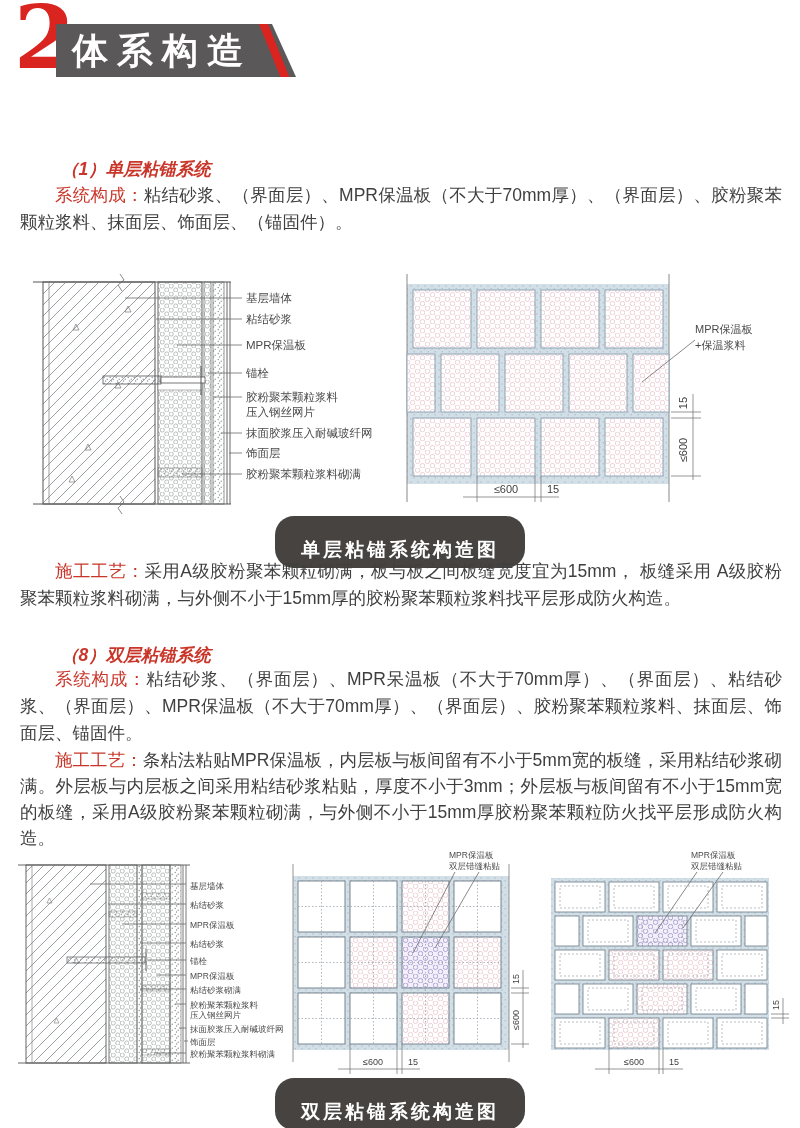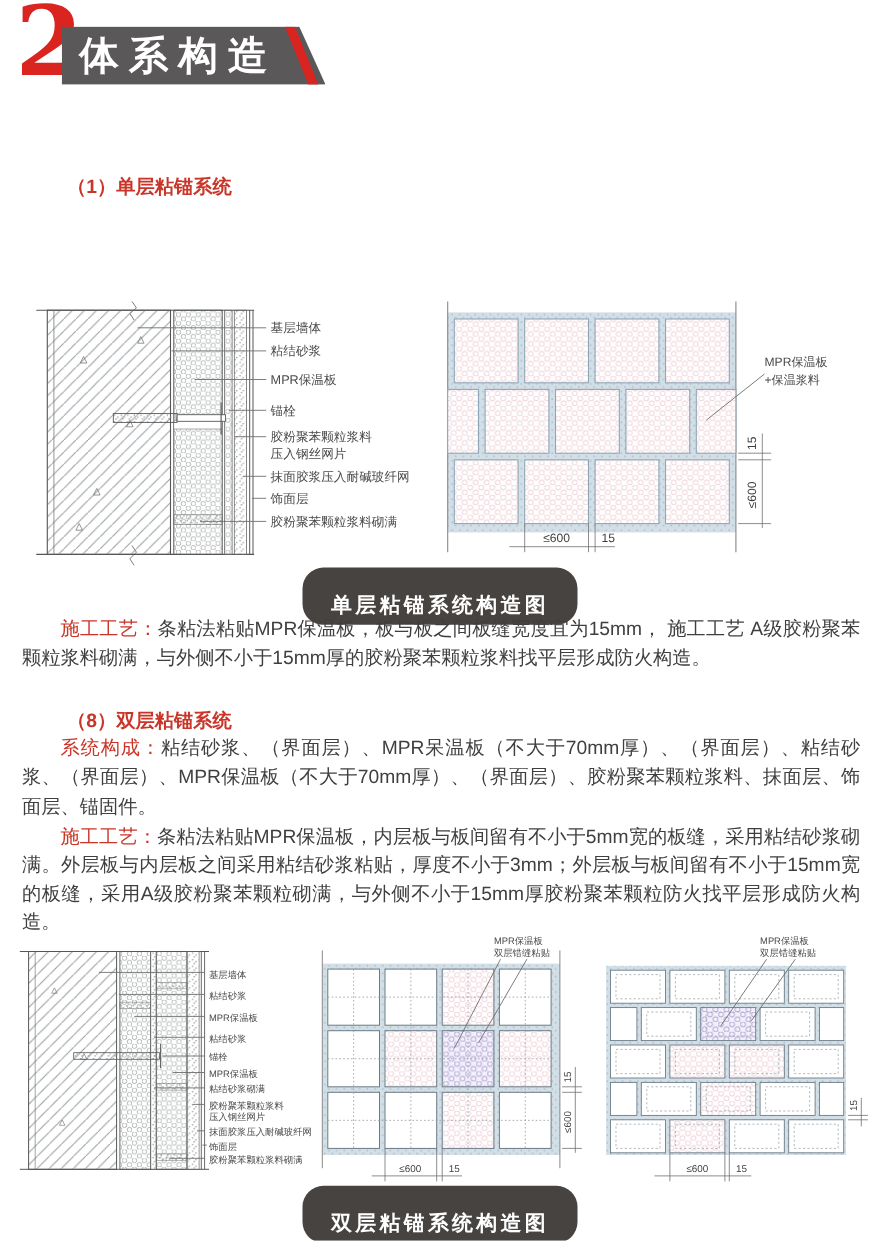--- a/index.html
+++ b/index.html
@@ -12,21 +12,21 @@
           clip-path:polygon(0 0,216px 0,240px 100%,0 100%);}
   .banner-slash{position:absolute;left:203px;top:0;width:9px;height:53px;background:#da2420;
           transform:skewX(22deg);transform-origin:top left;}
   .banner-title{position:absolute;left:16px;top:0;height:55px;line-height:54px;color:#fff;
           font-size:36px;font-weight:bold;letter-spacing:9px;white-space:nowrap;}
   
   .para{position:absolute;left:20px;width:762px;font-size:17.5px;line-height:27px;
         color:#3f3f3f;text-align:justify;}
   .indent{text-indent:2em;}
   .red{color:#c93529;}
-  .sec-h{position:absolute;left:61px;font-size:17.5px;font-weight:bold;color:#c93529;}
+  .sec-h{position:absolute;left:61px;font-size:17.5px;font-weight:bold;color:#c93529;font-style:italic;}
   
   .pill{position:absolute;left:50%;transform:translateX(-50%);background:#474340;color:#fff;
         font-size:19px;font-weight:bold;letter-spacing:3px;padding:21px 26px 5px 26px;
         border-radius:19px;white-space:nowrap;}
   
   .diag{position:absolute;}
   svg text{font-family:"Liberation Sans",sans-serif;fill:#4a4a4a;}
   .lead{stroke:#6b6b6b;stroke-width:0.8;fill:none;}
   .dimline{stroke:#6b6b6b;stroke-width:0.7;fill:none;}
   .dimtxt{font-size:11px;fill:#3f3f3f;}
@@ -70,20 +70,23 @@
   </svg>
 
   <div class="hdr-num">2</div>
   <div class="banner">
     <div class="banner-slash"></div>
     <div class="banner-title">体系构造</div>
   </div>
 
 
   <div class="sec-h" style="top:157px;">（1）单层粘锚系统</div>
+  <div class="para indent" style="top:182px;">
+    <span class="red">系统构成：</span><span>粘结砂浆、（界面层）、MPR保温板（不大于70mm厚）、（界面层）、胶粉聚苯颗粒浆料、抹面层、饰面层、（锚固件）。</span>
+  </div>
 
   <svg class="diag" style="left:25px;top:268px;" width="355" height="250" viewBox="0 0 355 250">
     <line x1="8" y1="14" x2="206" y2="14" stroke="#555" stroke-width="1"></line>
     <line x1="8" y1="236" x2="206" y2="236" stroke="#555" stroke-width="1"></line>
     <polyline points="95,6 99,12 93,17 97,23" class="lead"></polyline>
     <polyline points="95,228 99,234 93,240 97,246" class="lead"></polyline>
     <rect x="18" y="14" width="112" height="222" fill="url(#pHatch)" stroke="#555" stroke-width="1"></rect>
     <line x1="24" y1="14" x2="24" y2="236" stroke="#777" stroke-width="0.7"></line>
     <polygon points="48,62 54,62 51,56" fill="none" stroke="#777" stroke-width="0.7"></polygon>
     <polygon points="90,120 96,120 93,114" fill="none" stroke="#777" stroke-width="0.7"></polygon>
@@ -151,21 +154,21 @@
     <line x1="140" y1="206" x2="140" y2="232" class="dimline"></line>
     <line x1="146" y1="206" x2="146" y2="232" class="dimline"></line>
     <line x1="68" y1="227" x2="164" y2="227" class="dimline"></line>
     <text class="dimtxt" x="111" y="223" text-anchor="middle">≤600</text>
     <text class="dimtxt" x="158" y="223" text-anchor="middle">15</text>
   </svg>
 
   <div class="pill" style="top:516px;">单层粘锚系统构造图</div>
 
   <div class="para indent" style="top:558px;">
-    <span class="red">施工工艺：</span><span>条粘法粘贴MPR保温板，板与板之间板缝宽度宜为15mm， 施工工艺 A级胶粉聚苯颗粒浆料砌满，与外侧不小于15mm厚的胶粉聚苯颗粒浆料找平层形成防火构造。</span>
+    <span class="red">施工工艺：</span><span>采用A级胶粉聚苯颗粒砌满，板与板之间板缝宽度宜为15mm， 板缝采用 A级胶粉聚苯颗粒浆料砌满，与外侧不小于15mm厚的胶粉聚苯颗粒浆料找平层形成防火构造。</span>
   </div>
 
   <div class="sec-h" style="top:643px;">（8）双层粘锚系统</div>
   <div class="para indent" style="top:666px;">
     <span class="red">系统构成：</span><span>粘结砂浆、（界面层）、MPR呆温板（不大于70mm厚）、（界面层）、粘结砂浆、（界面层）、MPR保温板（不大于70mm厚）、（界面层）、胶粉聚苯颗粒浆料、抹面层、饰面层、锚固件。</span>
   </div>
   <div class="para indent" style="top:747px;line-height:26px;">
     <span class="red">施工工艺：</span><span>条粘法粘贴MPR保温板，内层板与板间留有不小于5mm宽的板缝，采用粘结砂浆砌满。外层板与内层板之间采用粘结砂浆粘贴，厚度不小于3mm；外层板与板间留有不小于15mm宽的板缝，采用A级胶粉聚苯颗粒砌满，与外侧不小于15mm厚胶粉聚苯颗粒防火找平层形成防火构造。</span>
   </div>
 

